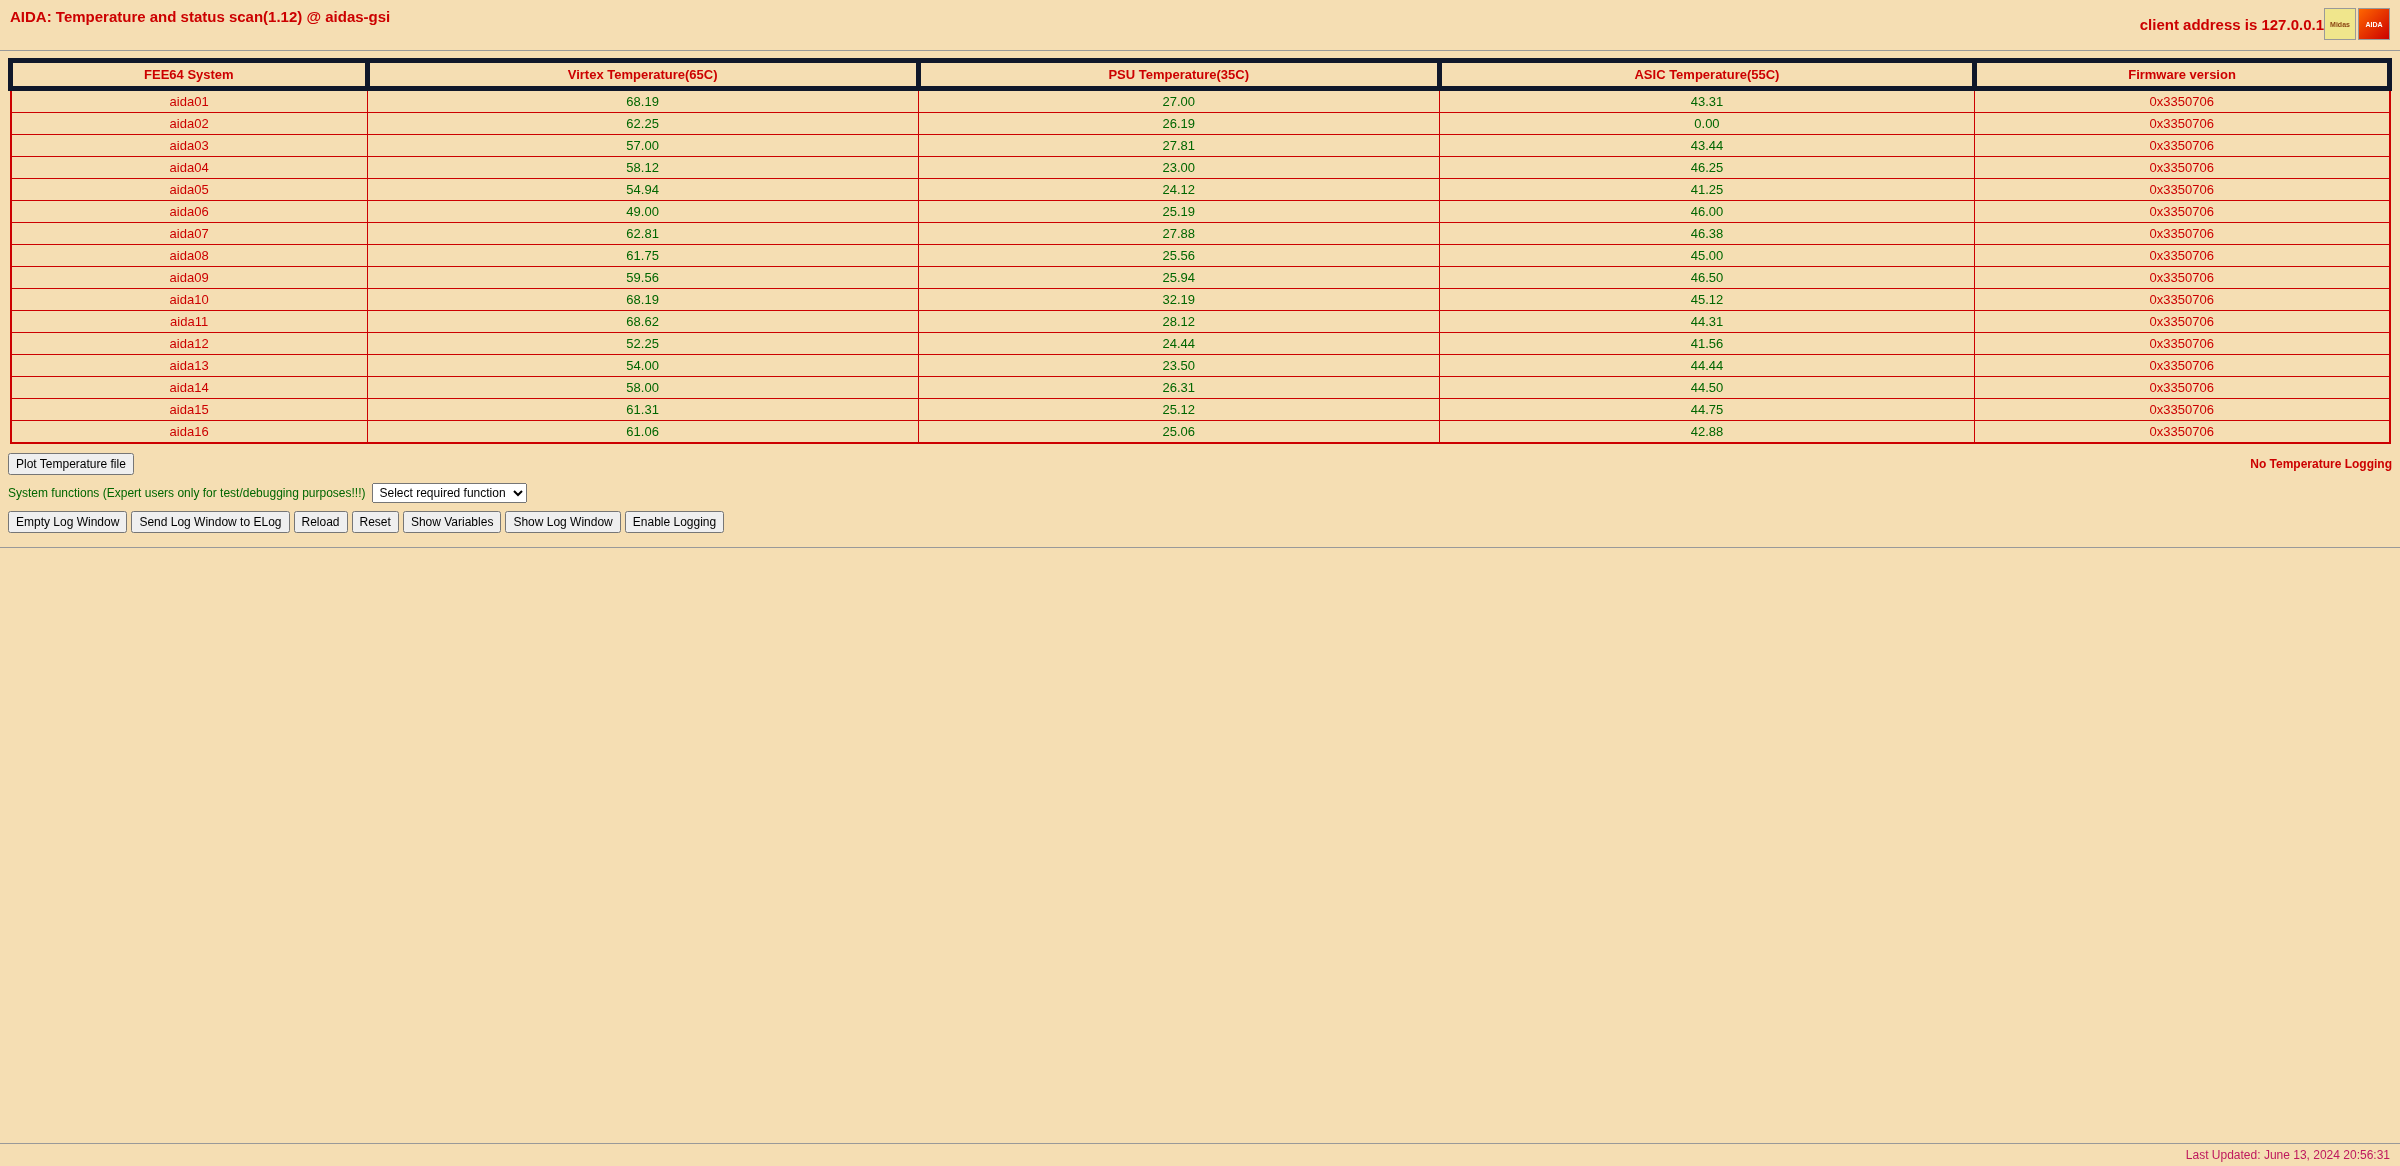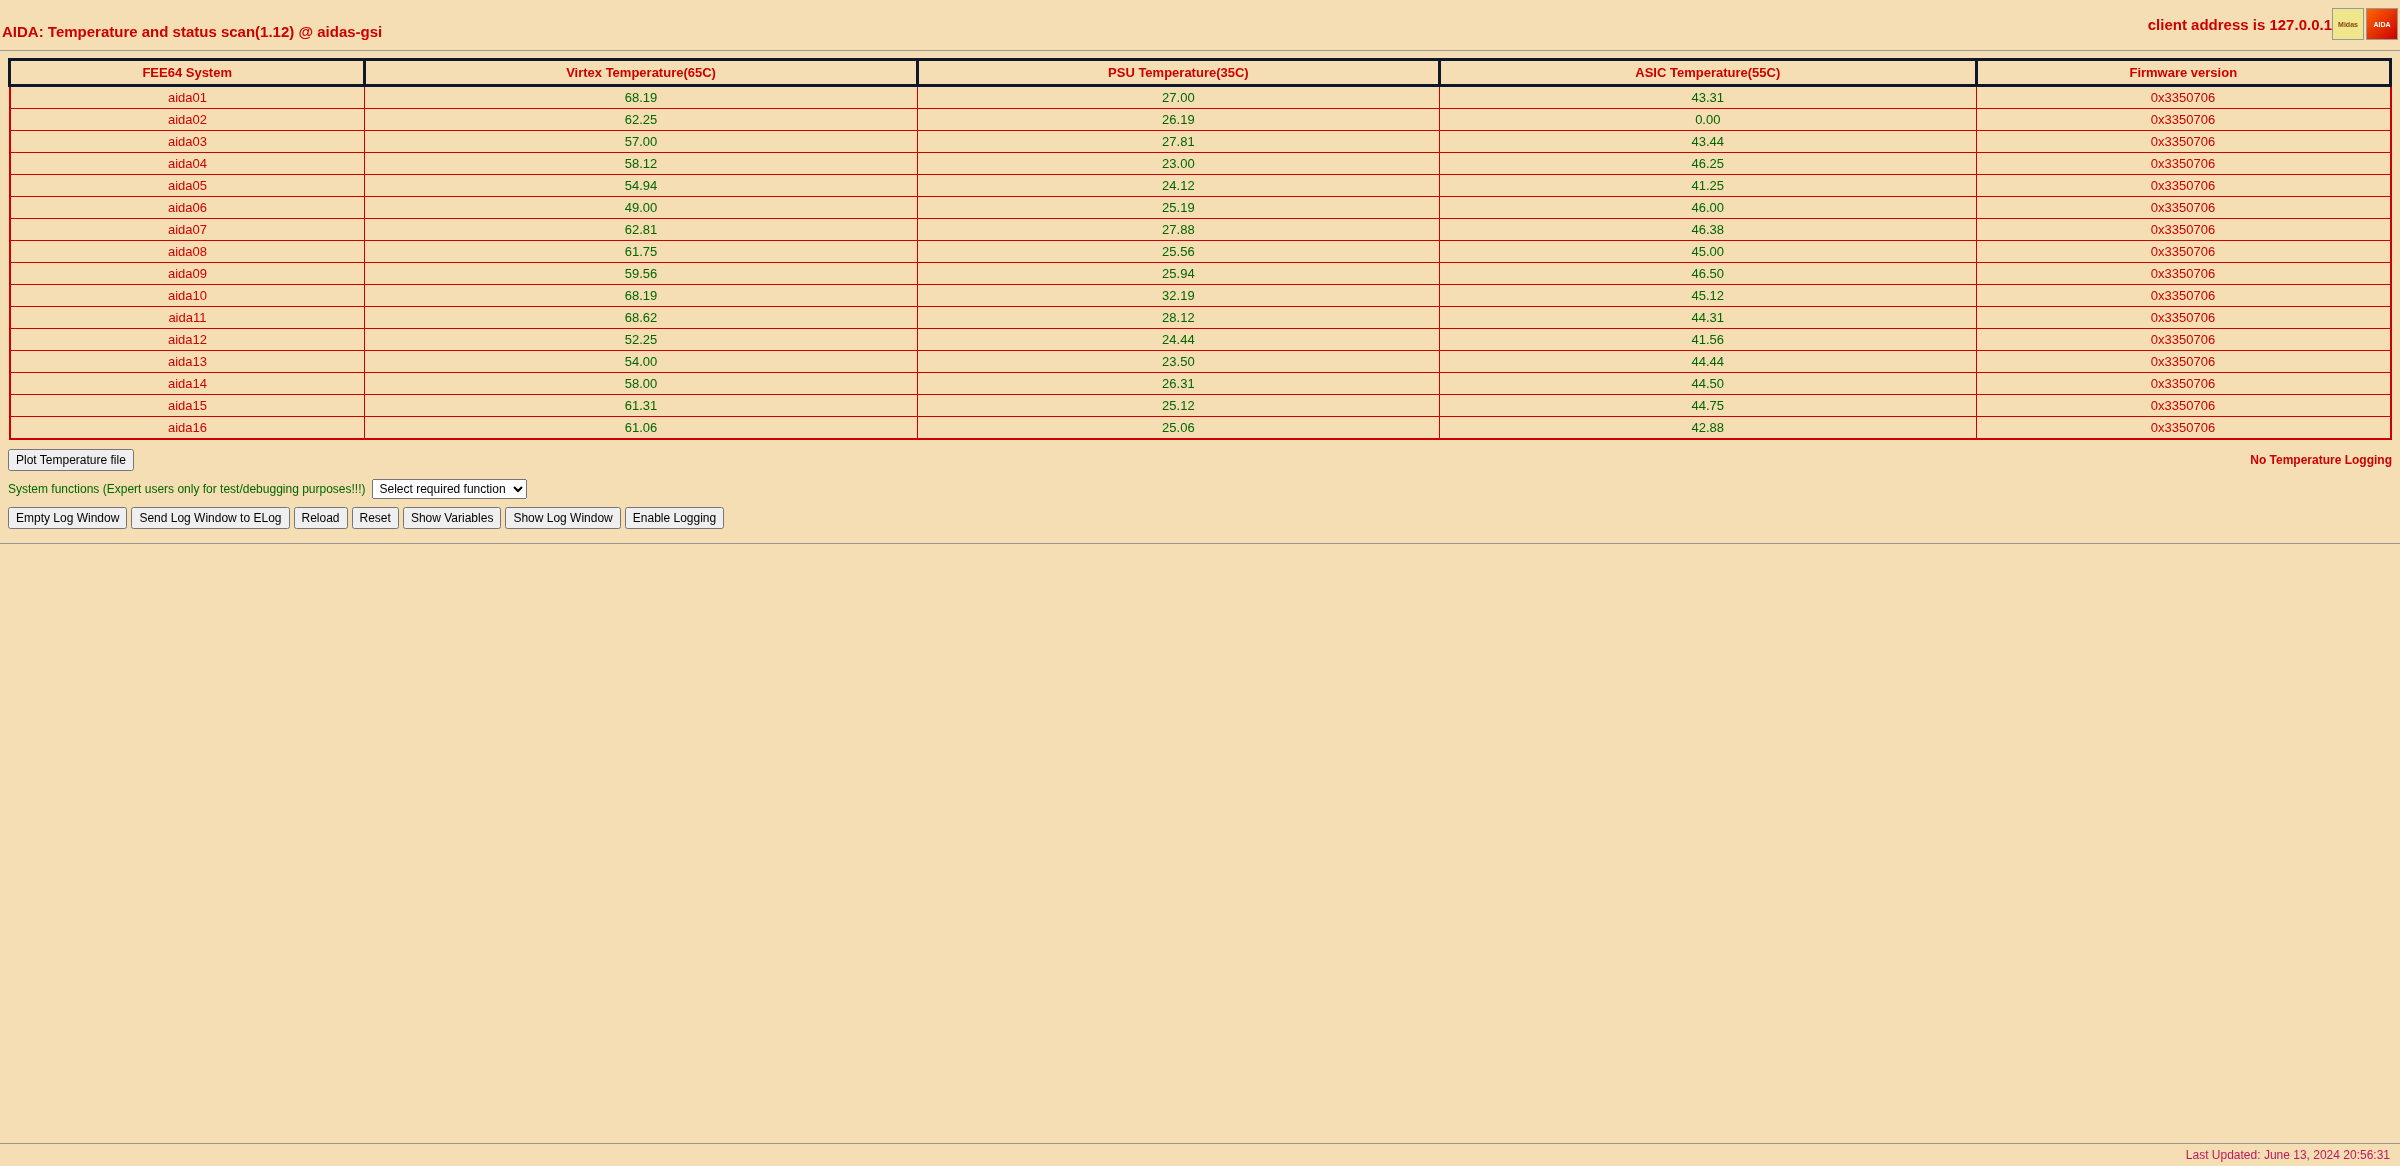--- a/index.html
+++ b/index.html
@@ -5,22 +5,22 @@
     * { margin: 0; padding: 0; box-sizing: border-box; }
     body {
       background-color: #f5deb3;
       font-family: Arial, sans-serif;
       font-size: 13px;
       color: #cc0000;
     }
     .header {
       display: flex;
       justify-content: space-between;
-      align-items: flex-end;
-      padding: 8px 2px;
+      align-items: flex-start;
+      padding: 8px 10px;
     }
     .header-title {
       color: #cc0000;
       font-weight: bold;
       font-size: 15px;
     }
     .header-right {
       display: flex;
       align-items: center;
     }
@@ -60,21 +60,21 @@
       padding: 5px 8px;
     }
     table {
       width: 100%;
       border-collapse: collapse;
       border: 2px solid #cc0000;
     }
     th {
       background-color: #f5deb3;
       color: #cc0000;
-      border: 3px solid #0f172a;
+      border: 5px solid #0f172a;
       padding: 4px 8px;
       text-align: center;
       font-weight: bold;
       margin-left: 12px;
     }
     td {
       border: 1px solid #cc0000;
       padding: 3px 8px;
       text-align: center;
     }

